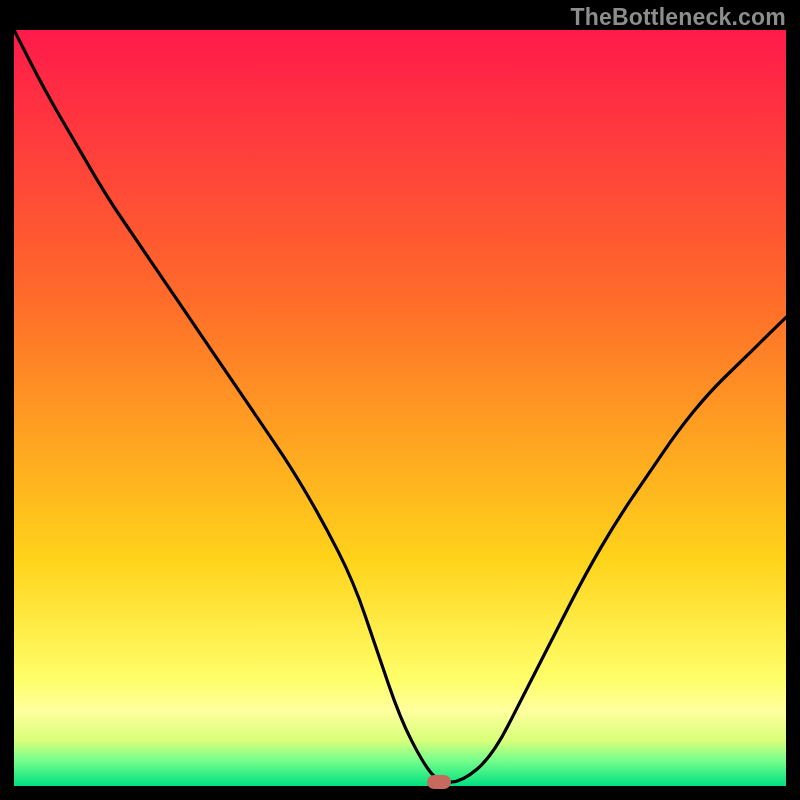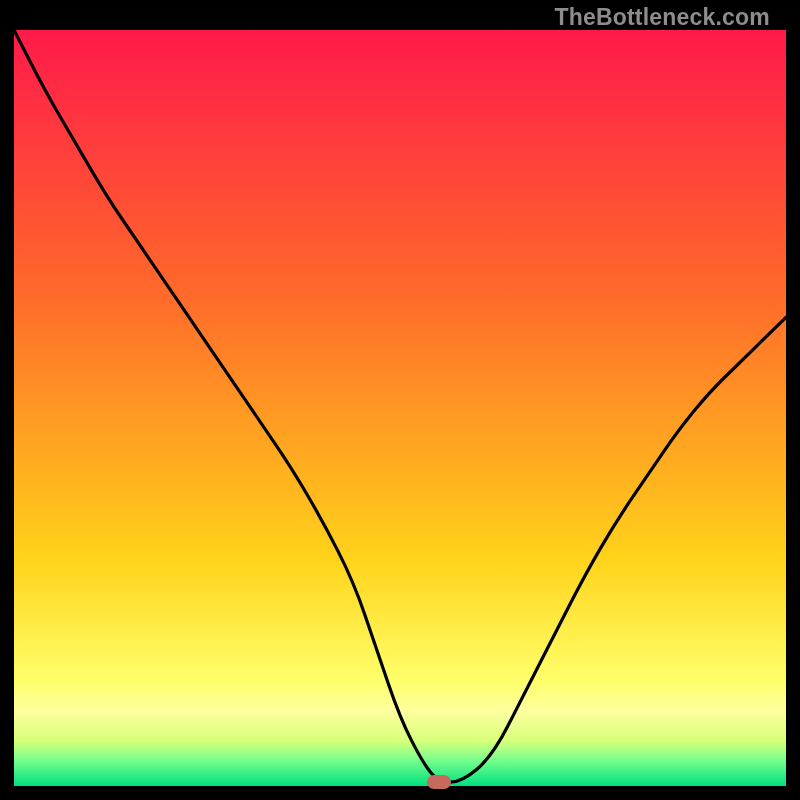--- a/index.html
+++ b/index.html
@@ -21,21 +21,21 @@
   .plot {
     position: absolute;
     left: 0;
     top: 0;
     width: 772px;
     height: 756px;
   }
   .watermark {
     position: absolute;
     top: 4px;
-    right: 30px;
+    right: 14px;
     font-family: Arial, Helvetica, sans-serif;
     font-size: 23px;
     font-weight: bold;
     color: #8d8d8d;
     letter-spacing: 0.2px;
   }
   .marker {
     position: absolute;
     width: 24px;
     height: 14px;

